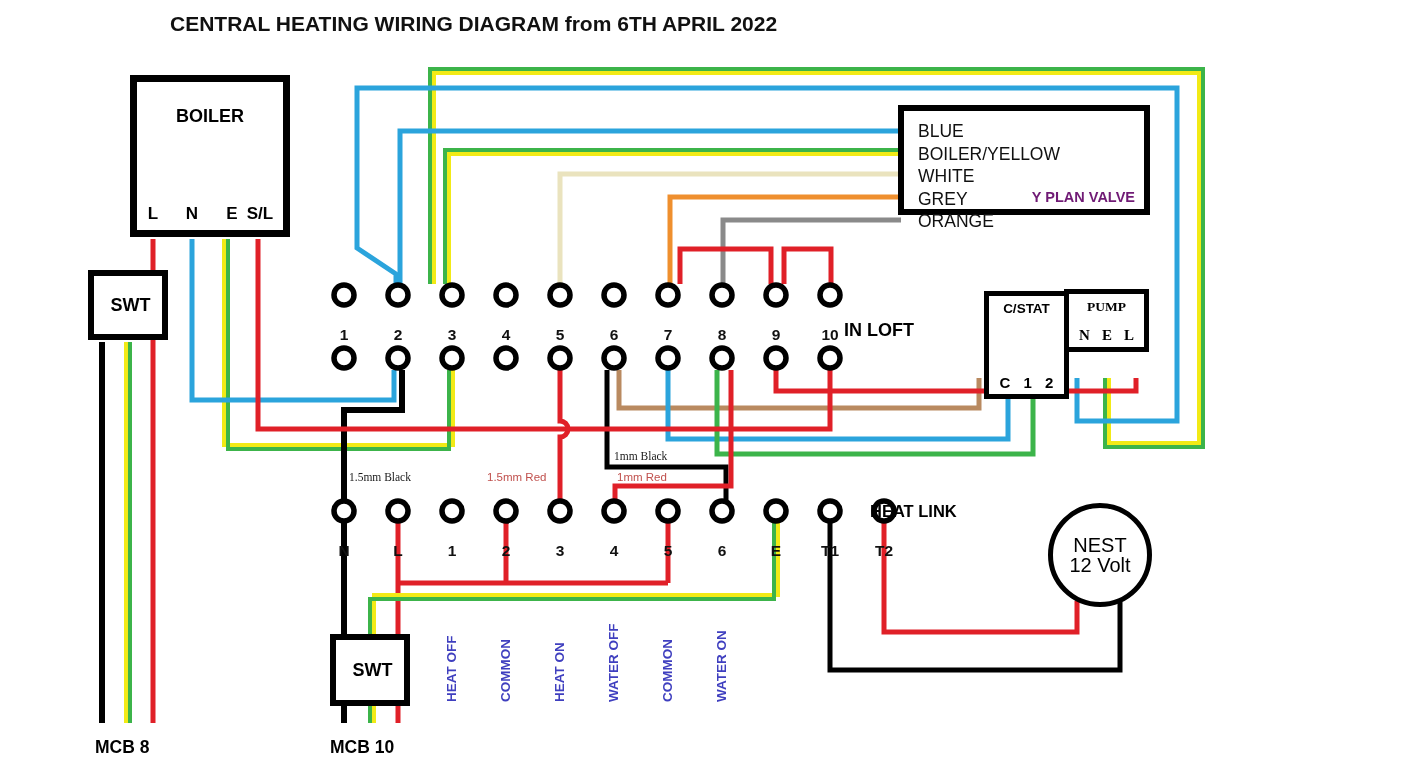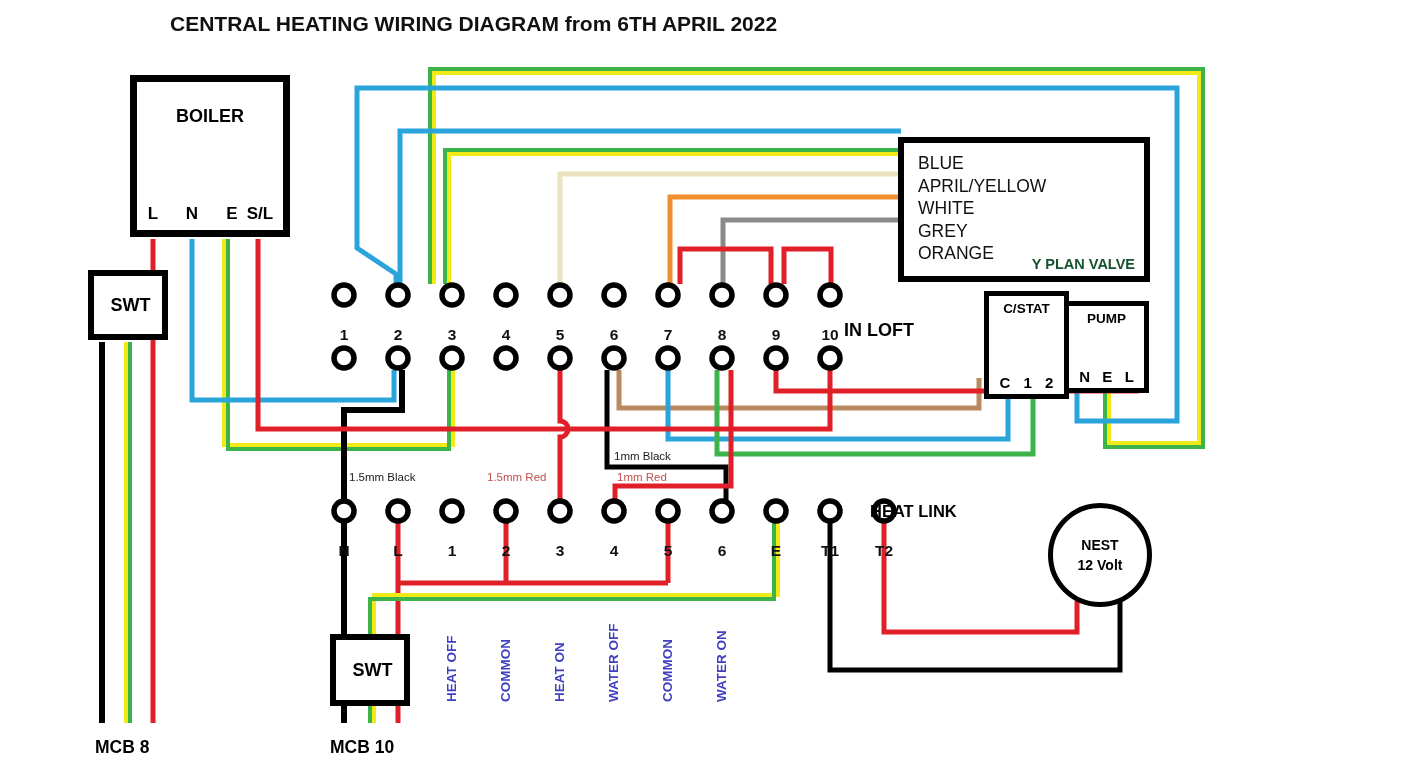--- a/index.html
+++ b/index.html
@@ -11,41 +11,41 @@
   .title{left:170px;top:12px;font-size:21px;font-weight:bold;color:#111;z-index:3;letter-spacing:0px;}
   
   .boiler{left:130px;top:75px;width:160px;height:162px;border-width:7px;}
   .boiler .name{position:absolute;left:0;right:0;top:24px;text-align:center;font-size:18px;font-weight:bold;}
   .boiler .t{position:absolute;bottom:6px;transform:translateX(-50%);font-size:17px;font-weight:bold;}
   
   .swtL{left:88px;top:270px;width:80px;height:70px;}
   .swtB{left:330px;top:634px;width:80px;height:72px;}
   .swt-name{position:absolute;left:5px;right:0;top:50%;transform:translateY(-50%);text-align:center;font-size:18px;font-weight:bold;}
   
-  .legend{left:898px;top:105px;width:252px;height:145px;margin-top:32px;}
+  .legend{left:898px;top:105px;width:252px;height:110px;}
   .legend .line{padding-left:14px;font-size:17.5px;line-height:22.6px;font-weight:normal;color:#111;}
   .legend .line:first-child{padding-top:9px;}
-  .legend .cap{position:absolute;right:9px;bottom:4px;font-size:14.5px;font-weight:bold;color:#14532d;}
+  .legend .cap{position:absolute;right:9px;bottom:4px;font-size:14.5px;font-weight:bold;color:#701a75;}
   
   .cstat{left:984px;top:291px;width:85px;height:108px;border-width:5px;}
-  .pump{left:1064px;top:301px;width:85px;height:92px;border-width:5px;}
+  .pump{left:1064px;top:289px;width:85px;height:63px;border-width:5px;font-family:Liberation Serif, serif;}
   .smallbox-name{position:absolute;left:0;right:0;top:5px;text-align:center;font-size:13.5px;font-weight:bold;}
   .trow{position:absolute;left:4px;right:4px;bottom:3px;display:flex;justify-content:space-around;font-size:15px;font-weight:bold;}
   
   .nest{left:1048px;top:503px;width:104px;height:104px;border-radius:50%;border-width:5px;z-index:2;
         display:flex;align-items:center;justify-content:center;text-align:center;}
-  .nest .txt{font-size:14px;font-weight:bold;line-height:20px;}
+  .nest .txt{font-size:20px;font-weight:normal;line-height:20px;}
   
   .inloft{left:844px;top:320px;font-size:18px;font-weight:bold;z-index:3;}
   .heatlink{left:870px;top:502px;font-size:16.5px;font-weight:bold;z-index:3;}
   .mcb8{left:95px;top:737px;font-size:17.5px;font-weight:bold;z-index:3;}
   .mcb10{left:330px;top:737px;font-size:17.5px;font-weight:bold;z-index:3;}
   
   .note{position:absolute;font-size:11.5px;z-index:3;}
-  .note-black{color:#1a1a1a;}
+  .note-black{color:#1a1a1a;font-family:Liberation Serif, serif;}
   .note-red{color:#C0504D;}
   .n1{left:349px;top:471px;}
   .n2{left:487px;top:471px;}
   .n3{left:614px;top:450px;}
   .n4{left:617px;top:471px;}
   
   .vlab{position:absolute;top:702px;width:95px;height:17px;transform-origin:0 0;transform:rotate(-90deg);
         font-size:13.5px;font-weight:bold;color:#3F3FBF;white-space:nowrap;z-index:3;}
 </style>
 </head>
@@ -157,21 +157,21 @@
   <div class="box swtL">
     <div class="swt-name">SWT</div>
   </div>
 
   <div class="box swtB">
     <div class="swt-name">SWT</div>
   </div>
 
   <div class="box legend">
     <div class="line">BLUE</div>
-    <div class="line">APRIL/YELLOW</div>
+    <div class="line">BOILER/YELLOW</div>
     <div class="line">WHITE</div>
     <div class="line">GREY</div>
     <div class="line">ORANGE</div>
     <div class="cap">Y PLAN VALVE</div>
   </div>
 
   <div class="box cstat">
     <div class="smallbox-name">C/STAT</div>
     <div class="trow">
       <span>C</span>

